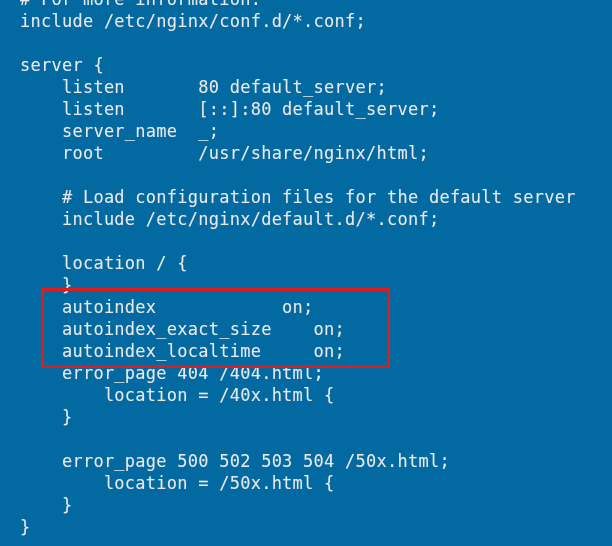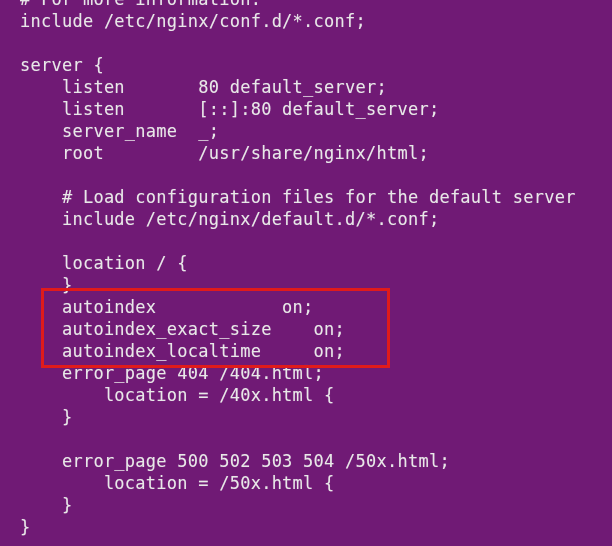--- a/index.html
+++ b/index.html
@@ -56,19 +56,19 @@
     height: 80px;
     border: 3px solid #e01b1b;
     box-sizing: border-box;
     pointer-events: none;
     background: transparent;
   }
 </style>
 </head>
 <body>
 
-<div id="terminal" style="background: #701a75;">
+<div id="terminal" style="background: #0369a1;">
 
   <pre id="code" style="color: rgb(232, 232, 232);"><span class="line"># For more information:</span><span class="line">include /etc/nginx/conf.d/*.conf;</span><span class="line blank"></span><span class="line">server {</span><span class="line">    listen       80 default_server;</span><span class="line">    listen       [::]:80 default_server;</span><span class="line">    server_name  _;</span><span class="line">    root         /usr/share/nginx/html;</span><span class="line blank"></span><span class="line">    # Load configuration files for the default server</span><span class="line">    include /etc/nginx/default.d/*.conf;</span><span class="line blank"></span><span class="line">    location / {</span><span class="line">    }</span><span class="line">    autoindex            on;</span><span class="line">    autoindex_exact_size    on;</span><span class="line">    autoindex_localtime     on;</span><span class="line">    error_page 404 /404.html;</span><span class="line">        location = /40x.html {</span><span class="line">    }</span><span class="line blank"></span><span class="line">    error_page 500 502 503 504 /50x.html;</span><span class="line">        location = /50x.html {</span><span class="line">    }</span><span class="line">}</span></pre>
 
   <div id="annotation-box" style="left: 41px; top: 288px; width: 349px; height: 80px; border-color: rgb(224, 27, 27); border-width: 3px;"></div>
 
 </div>
 
 </body></html>

